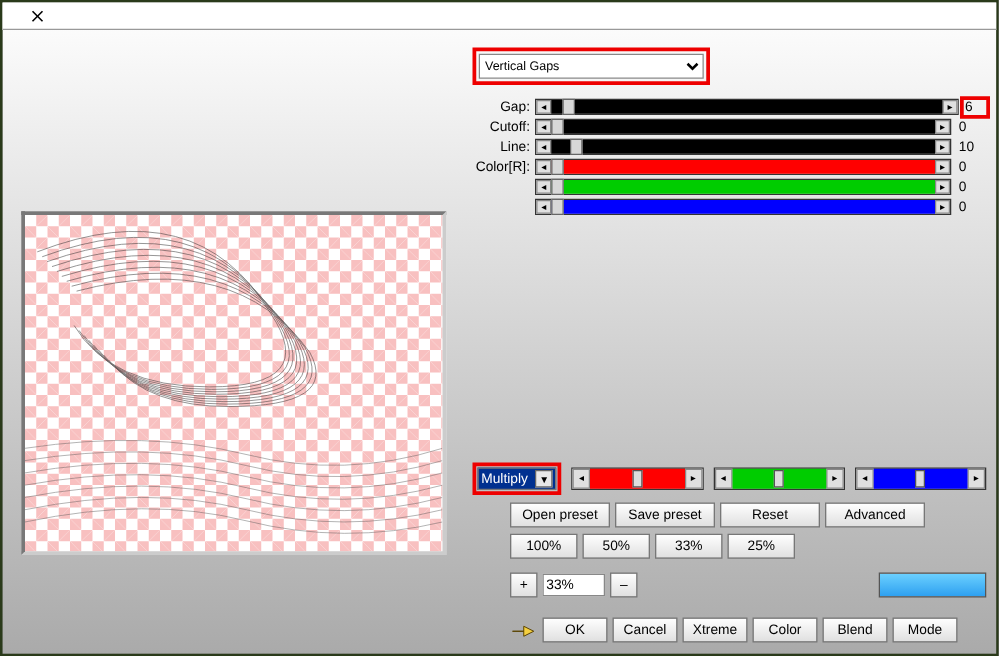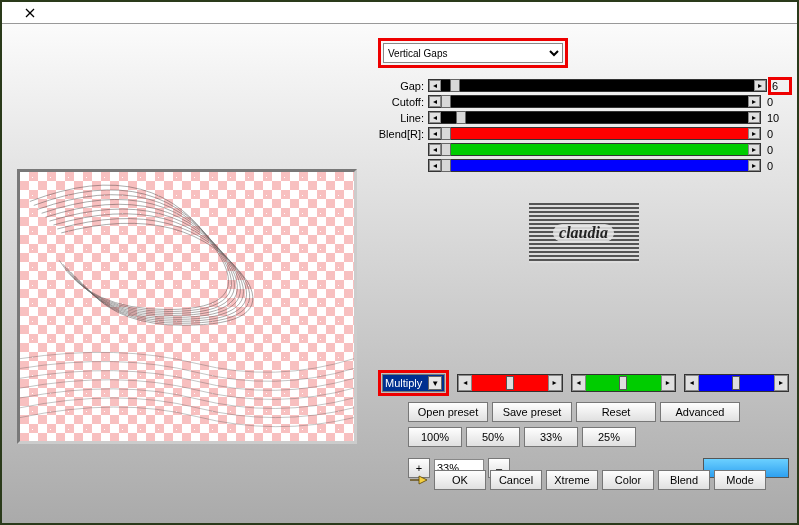--- a/index.html
+++ b/index.html
@@ -182,21 +182,21 @@
 .rgb-slider .track-inner { display:flex; align-items:center; justify-content:center; }
 .rgb-thumb { width: 8px; height: 14px; background:#ddd; border:1px solid #555; }
 .btn-row {
   position: absolute;
   left: 0; right: 0;
   display: flex; gap: 4px; padding-left: 30px;
 }
 .btn-row.r1 { top: 370px; }
 .btn-row.r2 { top: 395px; }
 .btn-row.r3 { top: 426px; align-items:center; }
-.btn-row.r4 { top: 438px; align-items:center; }
+.btn-row.r4 { top: 462px; align-items:flex-end; }
 .wbtn {
   border: 1px solid #777;
   background: linear-gradient(#fefefe, #e0e0e0);
   font-size: 11px;
   padding: 3px 0;
   text-align: center;
   cursor: pointer;
   color:#000;
 }
 .wbtn.w80 { width: 80px; }
@@ -297,21 +297,21 @@
             <div class="slider-track">
               <div class="arrow-btn">◂</div>
               <div class="track-inner ">
                 <div class="thumb" style="left:5%"></div>
               </div>
               <div class="arrow-btn">▸</div>
             </div>
             <span class="slider-val">10</span>
           </div>
           <div class="slider-row">
-            <span class="slider-label">Blend[R]:</span>
+            <span class="slider-label">Color[R]:</span>
             <div class="slider-track">
               <div class="arrow-btn">◂</div>
               <div class="track-inner red">
                 <div class="thumb" style="left:0%"></div>
               </div>
               <div class="arrow-btn">▸</div>
             </div>
             <span class="slider-val">0</span>
           </div>
           <div class="slider-row">
@@ -332,25 +332,20 @@
               <div class="track-inner blue">
                 <div class="thumb" style="left:0%"></div>
               </div>
               <div class="arrow-btn">▸</div>
             </div>
             <span class="slider-val">0</span>
           </div>
         </div>
 
 
-      <div class="logo-block">
-        <div class="logo">
-          <span class="logo-text">claudia</span>
-        </div>
-      </div>
 
       <div class="mode-row">
         <div class="mode-hl">
           <div class="mode-combo">
             <span>Multiply</span>
             <span class="dd">▼</span>
           </div>
         </div>
         <div id="rgb-bottom" style="display:flex; gap:8px; flex:1;">
             <div class="rgb-slider">

